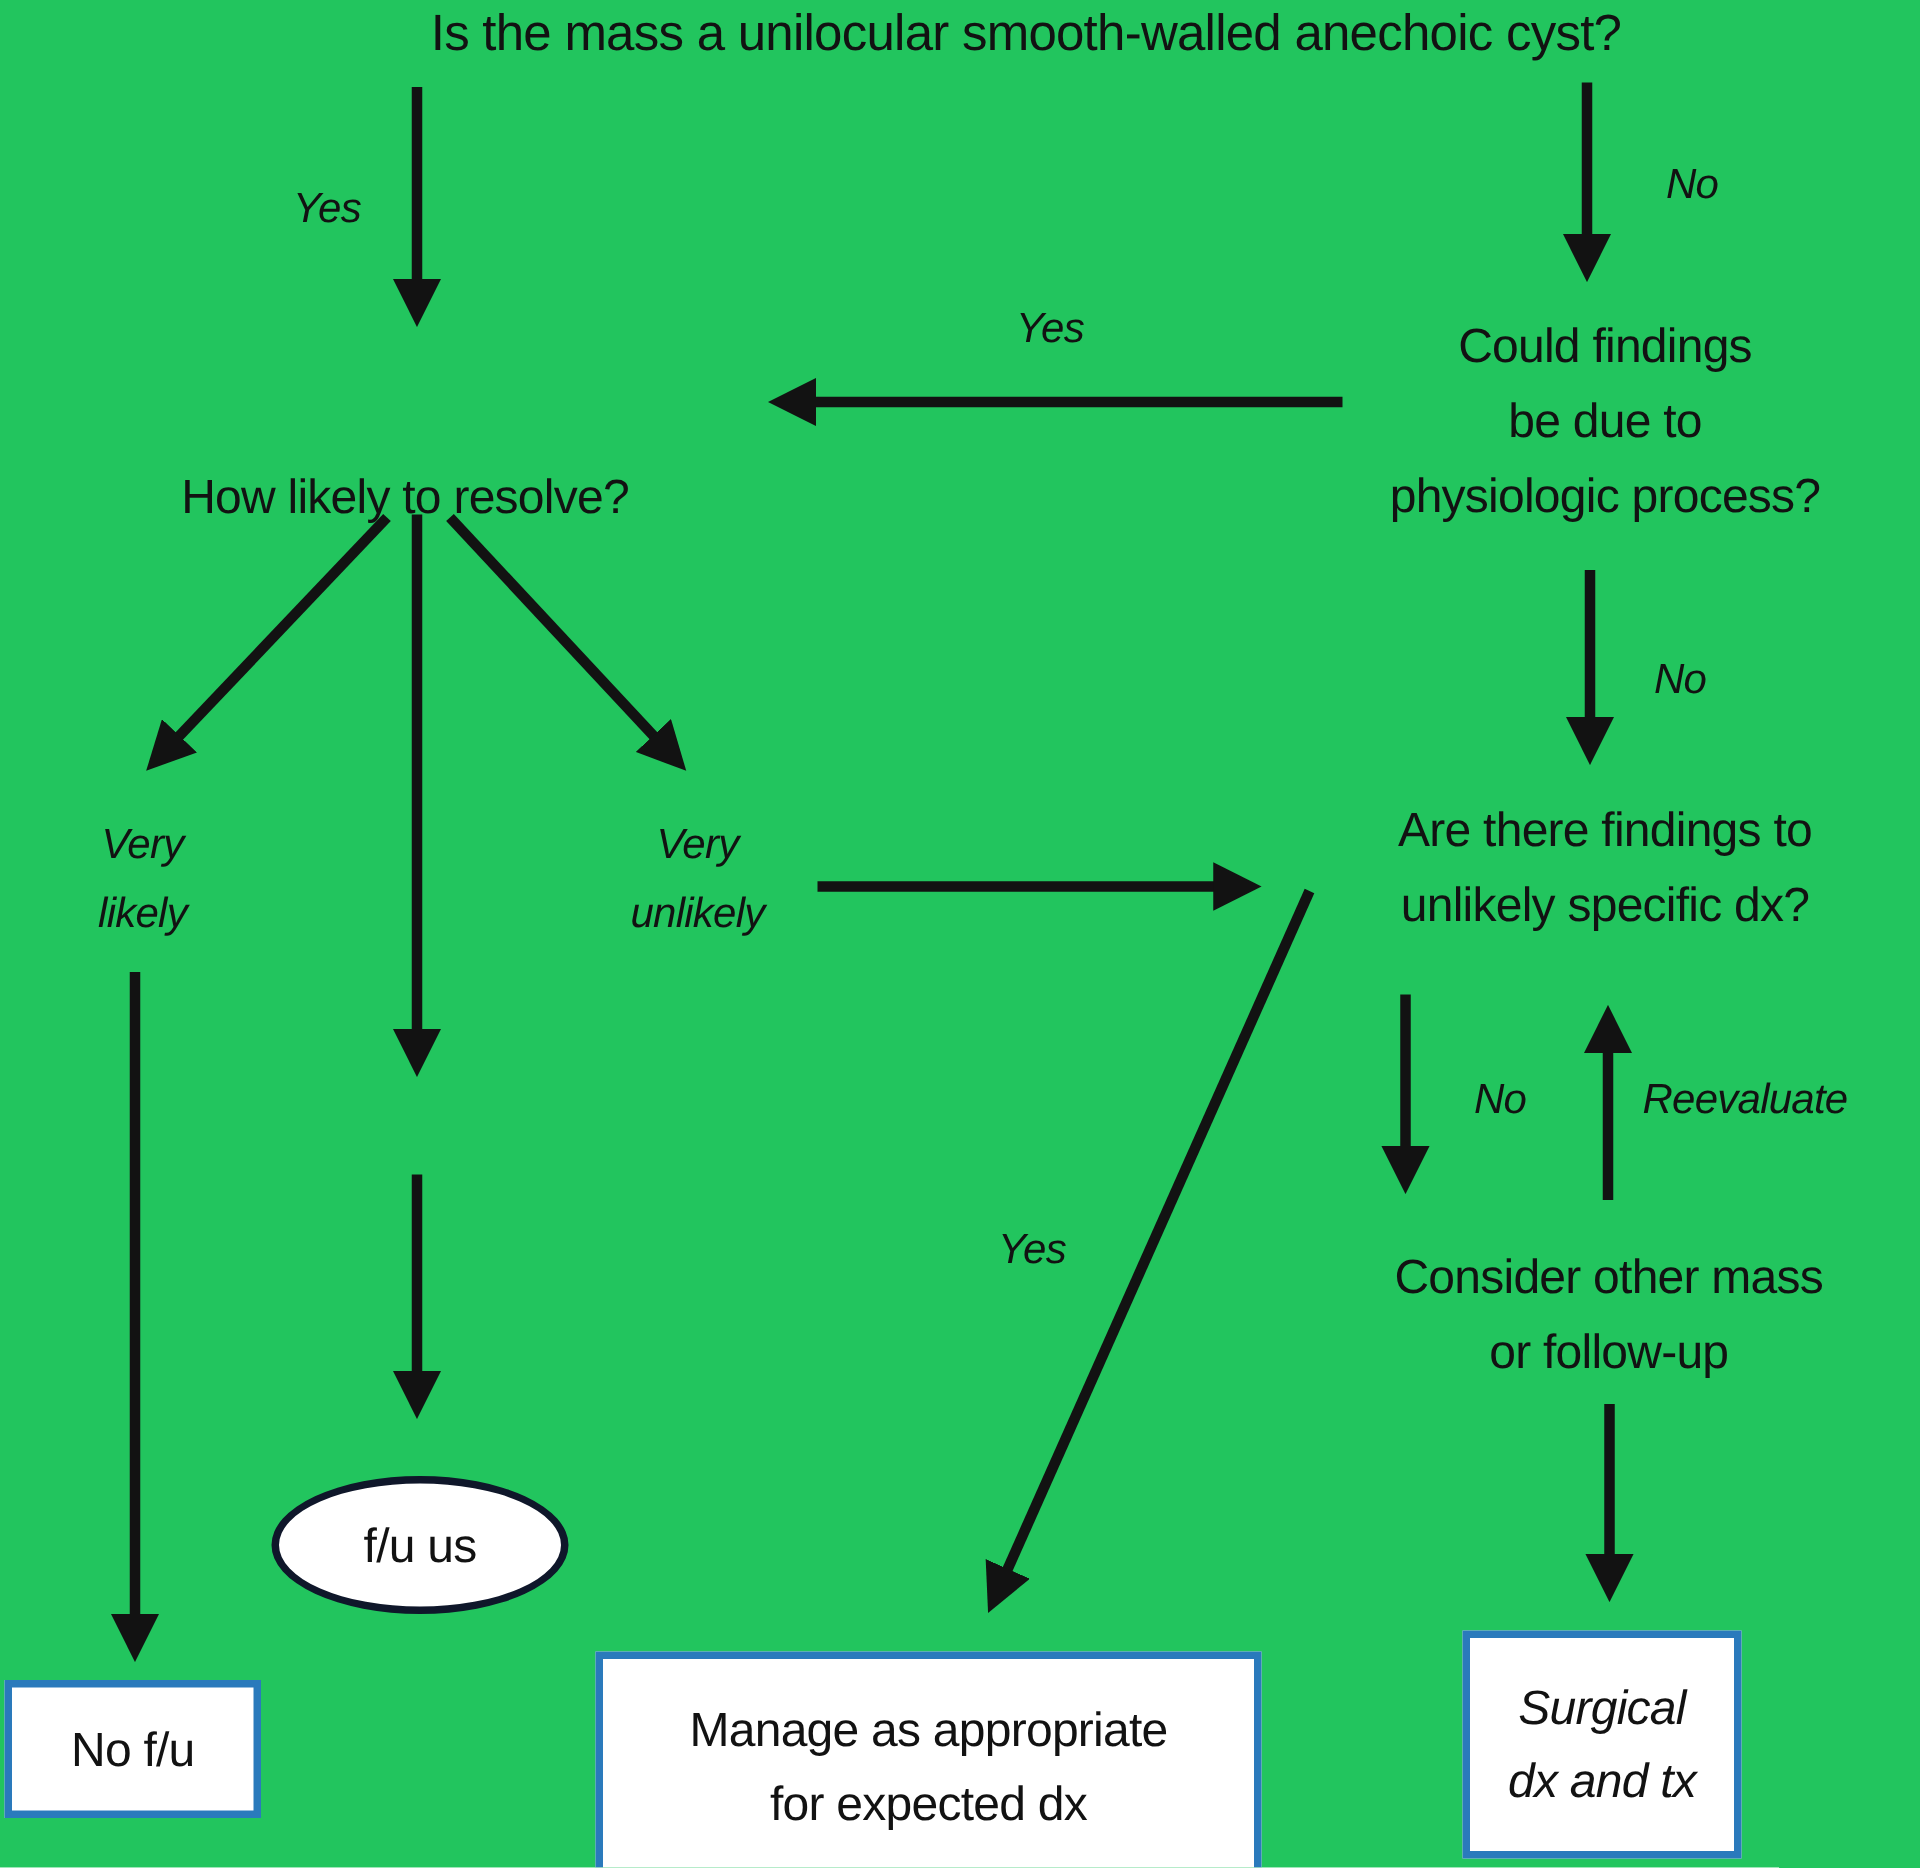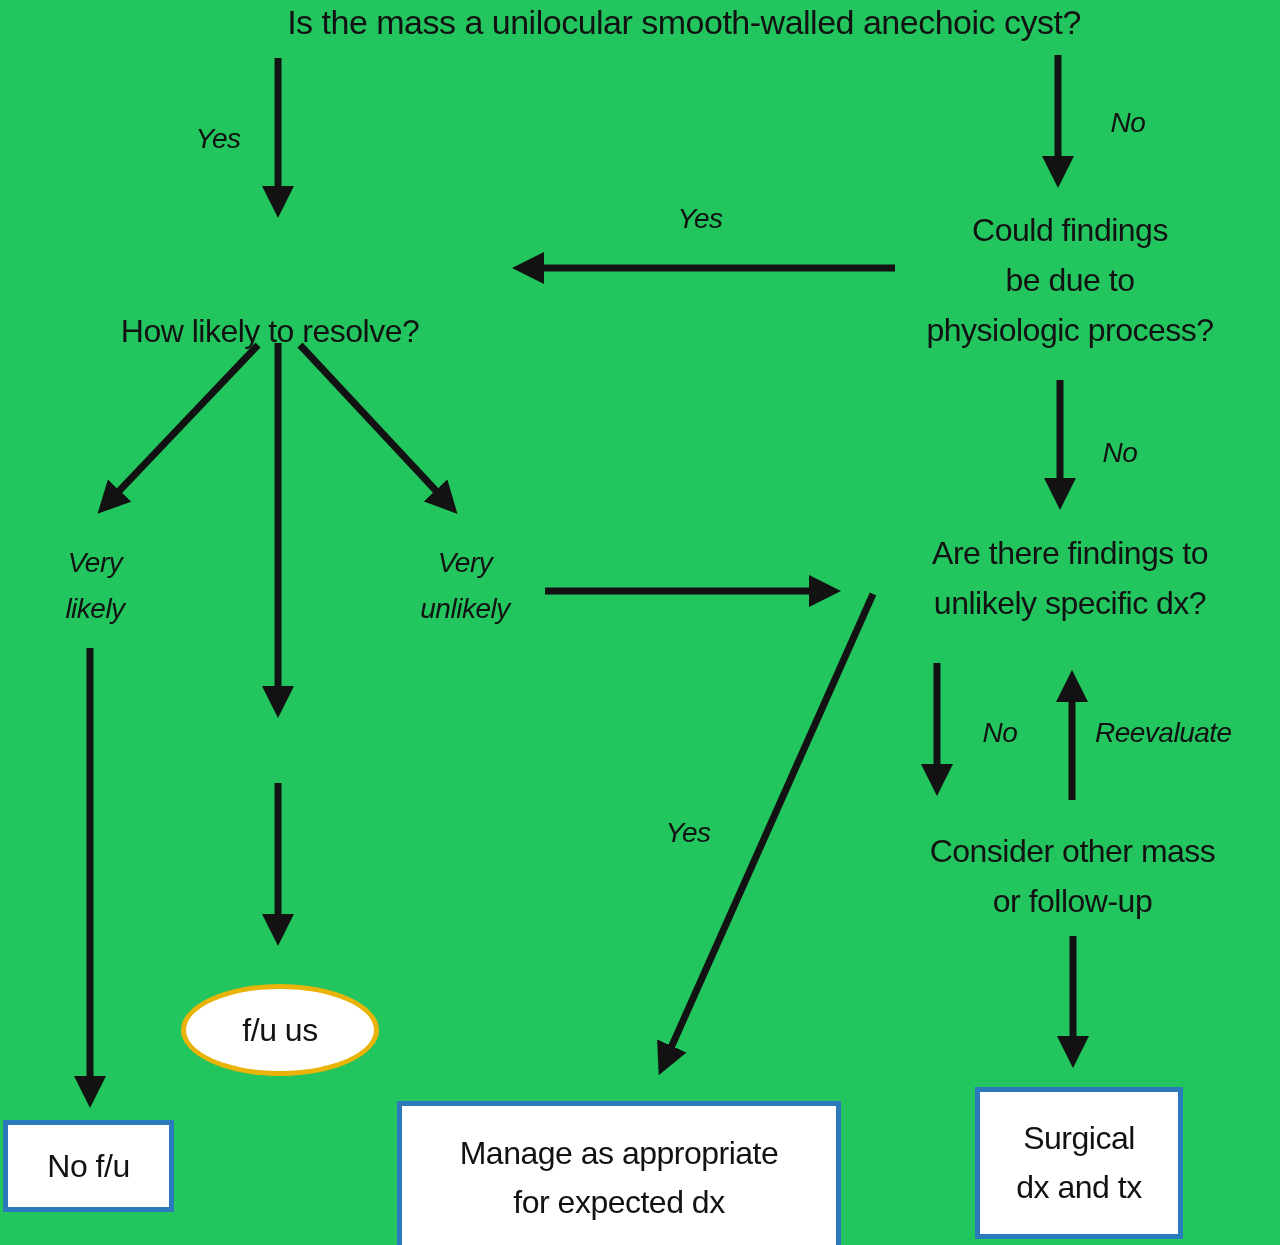--- a/index.html
+++ b/index.html
@@ -57,21 +57,21 @@
     justify-content: center;
     text-align: center;
     font-size: 32px;
     line-height: 49px;
     letter-spacing: -0.5px;
     white-space: pre-line;
     box-sizing: border-box;
   }
   .outcome-ellipse {
     position: absolute;
-    border: 5px solid #eab308;
+    border: 5px solid #0f172a;
     border-radius: 50%;
     background: #ffffff;
     display: flex;
     align-items: center;
     justify-content: center;
     font-size: 32px;
     letter-spacing: -0.5px;
     box-sizing: border-box;
   }
 </style>
@@ -137,16 +137,16 @@
 
   <div class="lbl" style="left:1095px; top:710px; width:190px; text-align:left;">Reevaluate</div>
 
   <div class="outcome-ellipse" style="left:181px; top:984px; width:198px; height:92px;">f/u us</div>
 
   <div class="outcome-box" style="left:3px; top:1120px; width:171px; height:92px;">No f/u</div>
 
   <div class="outcome-box" style="left:397px; top:1087px; width:444px; height:153px;margin-top:14px;">Manage as appropriate
 for expected dx</div>
 
-  <div class="outcome-box" style="left:975px; top:1087px; width:208px; height:152px;">Surgical
+  <div class="outcome-box" style="left:975px; top:1087px; width:186px; height:152px;font-style:italic;">Surgical
 dx and tx</div>
 
 </div>
 
 </body></html>

